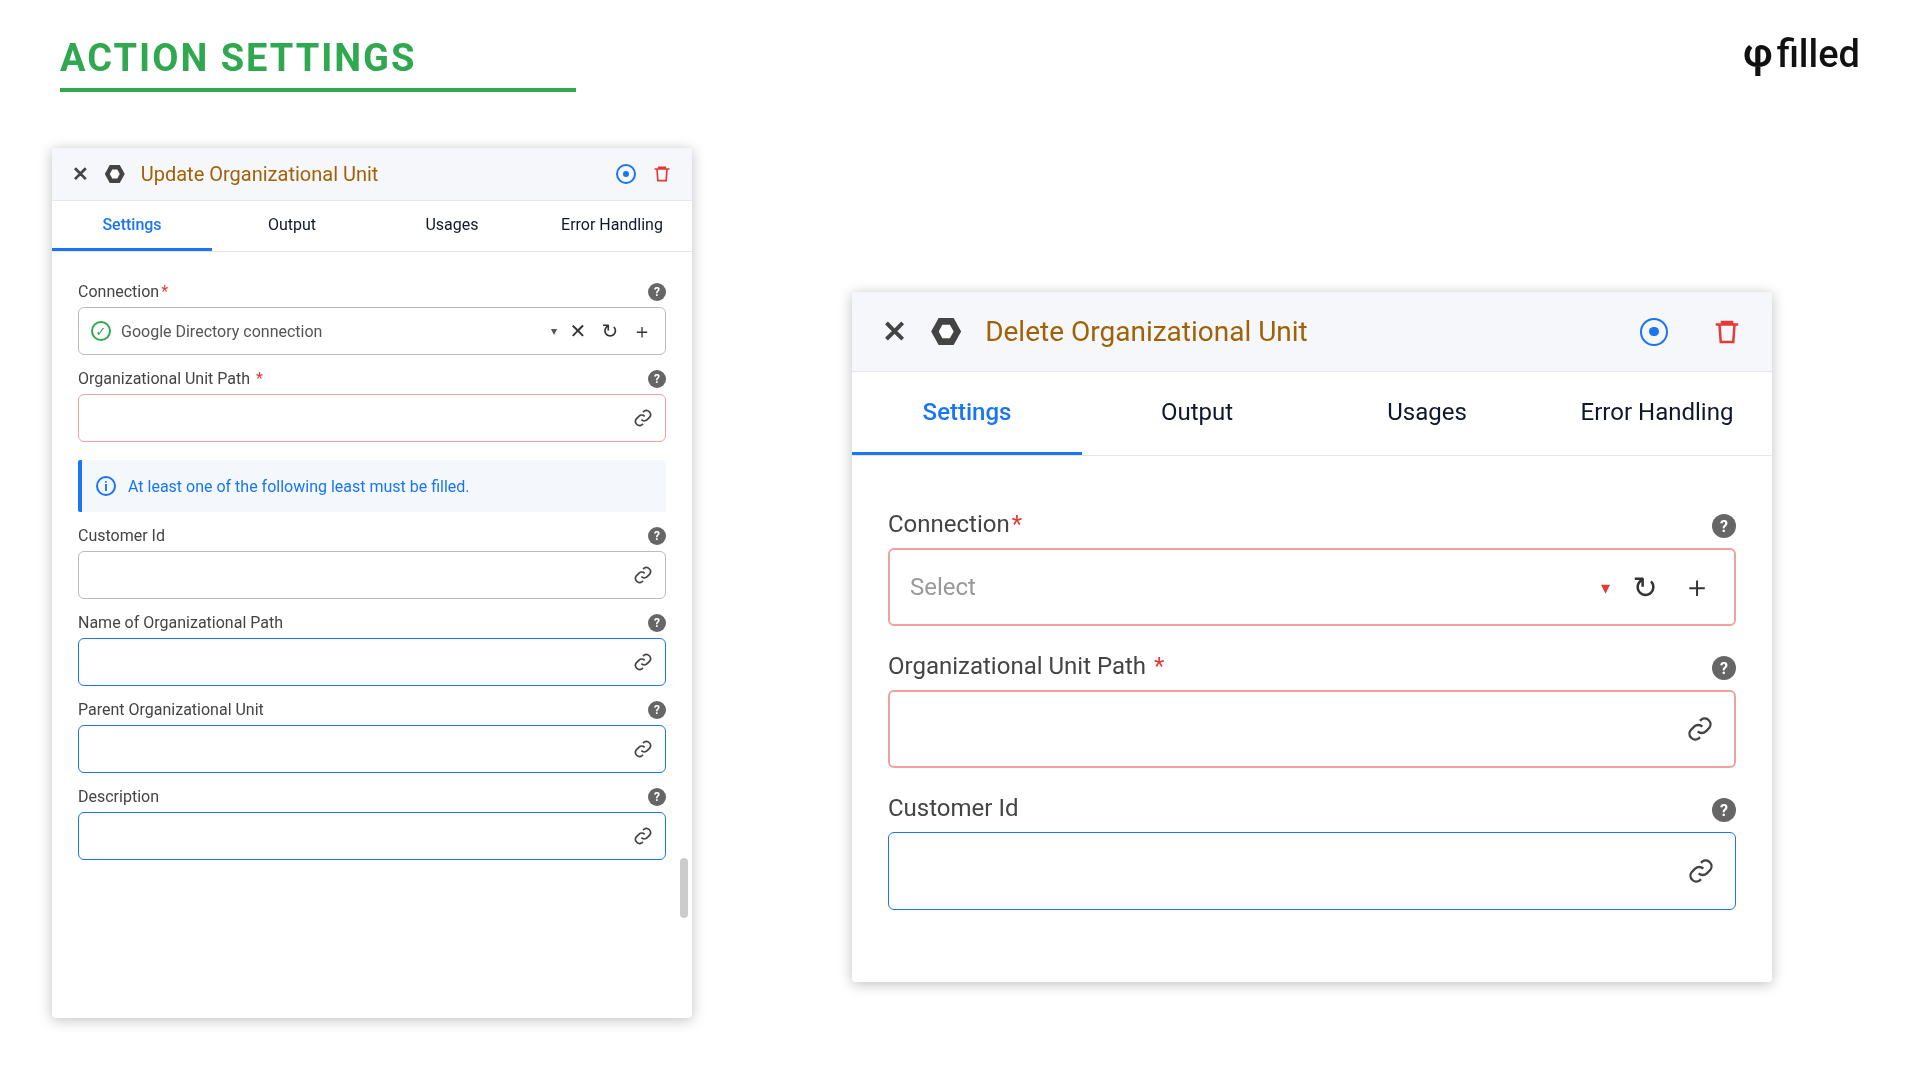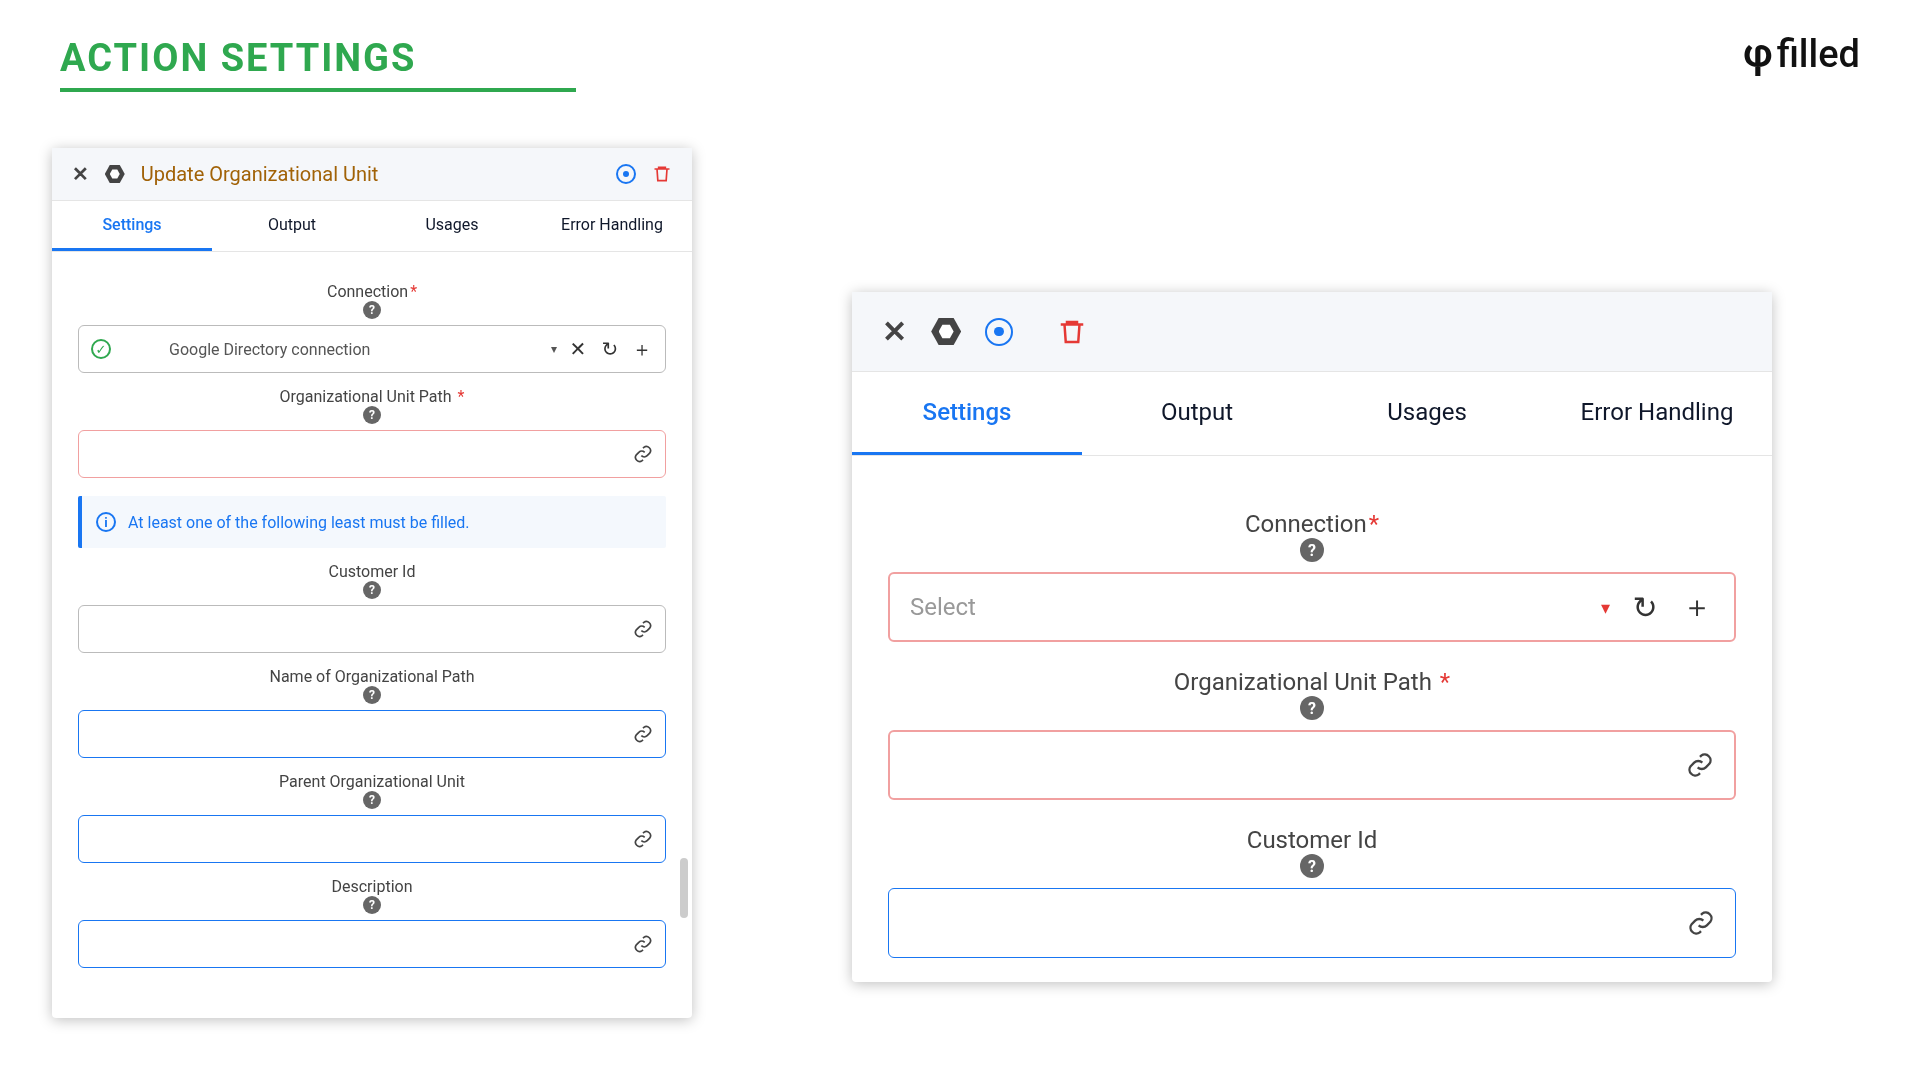--- a/index.html
+++ b/index.html
@@ -119,25 +119,24 @@
   .tab.active { color: #1976f2; border-bottom: 3px solid #1976f2; font-weight: 500; }
   .panel-left .tab { padding: 14px 0; font-size: 16px; }
   .panel-right .tab { padding: 26px 0; font-size: 24px; }
 
   .body-area { padding: 0; }
   .panel-left .body-area { padding: 16px 26px; }
   .panel-right .body-area { padding: 28px 36px; }
 
   .field-label-row {
     display: flex;
-    align-items: center;
+    align-items: flex-end;
     justify-content: space-between;
     margin-top: 14px;
     margin-bottom: 6px;
-    flex-direction: column;
   }
   .panel-right .field-label-row { margin-top: 26px; margin-bottom: 10px; }
   .field-label { color: #444; }
   .panel-left .field-label { font-size: 16px; }
   .panel-right .field-label { font-size: 24px; }
   .req { color: #e53935; margin-left: 2px; }
   .help-icon {
     display:inline-flex; align-items:center; justify-content:center;
     border-radius:50%; background:#666; color:#fff; font-weight:700;
   }
@@ -145,28 +144,28 @@
   .panel-right .help-icon { width:24px; height:24px; font-size:16px; }
 
   .field-box {
     border: 1.5px solid #bbb;
     border-radius: 6px;
     display: flex;
     align-items: center;
     background: #fff;
   }
   .panel-left .field-box { height: 48px; padding: 0 12px; gap: 10px; }
-  .panel-right .field-box { height: 70px; padding: 0 20px; gap: 18px; }
+  .panel-right .field-box { height: 78px; padding: 0 20px; gap: 18px; }
 
   .field-box.blue { border-color: #1976f2; }
   .field-box.red { border-color: #f1a0a0; }
   .field-box.red-thick { border-color: #f1a0a0; border-width:2px;}
 
   .field-text { flex: 1; color: #555; }
-  .panel-left .field-text { font-size: 16px; margin-left: 48px; }
+  .panel-left .field-text { font-size: 16px; }
   .panel-right .field-text { font-size: 24px; }
 
   .chk-ok {
     width:20px; height:20px; border:2px solid #2fa84f; border-radius:50%;
     display:inline-flex; align-items:center; justify-content:center; color:#2fa84f; font-size:13px;
   }
   .mini-icon { color:#333; cursor:pointer; }
   .panel-left .mini-icon { font-size:20px; width:22px; text-align:center;}
   .panel-right .mini-icon { font-size:30px; width:34px; text-align:center;}
 
@@ -319,20 +318,21 @@
 
   </div>
 
   <div class="scrollbar-stub"></div>
 </div>
 
 <div class="panel panel-right">
   <div class="panel-header">
     <span class="close-x">✕</span>
     <span class="hex-icon"></span>
+    <span class="panel-title">Delete Organizational Unit</span>
     <span class="target-icon"></span>
     <span class="trash-icon">
       <svg viewBox="0 0 24 24" fill="none" stroke="#e53935" stroke-width="2">
           <path d="M3 6h18M8 6V4h8v2M6 6l1 14h10l1-14"></path>
         </svg>
     </span>
   </div>
 
   <div class="tabs">
     <div class="tab active">Settings</div>

